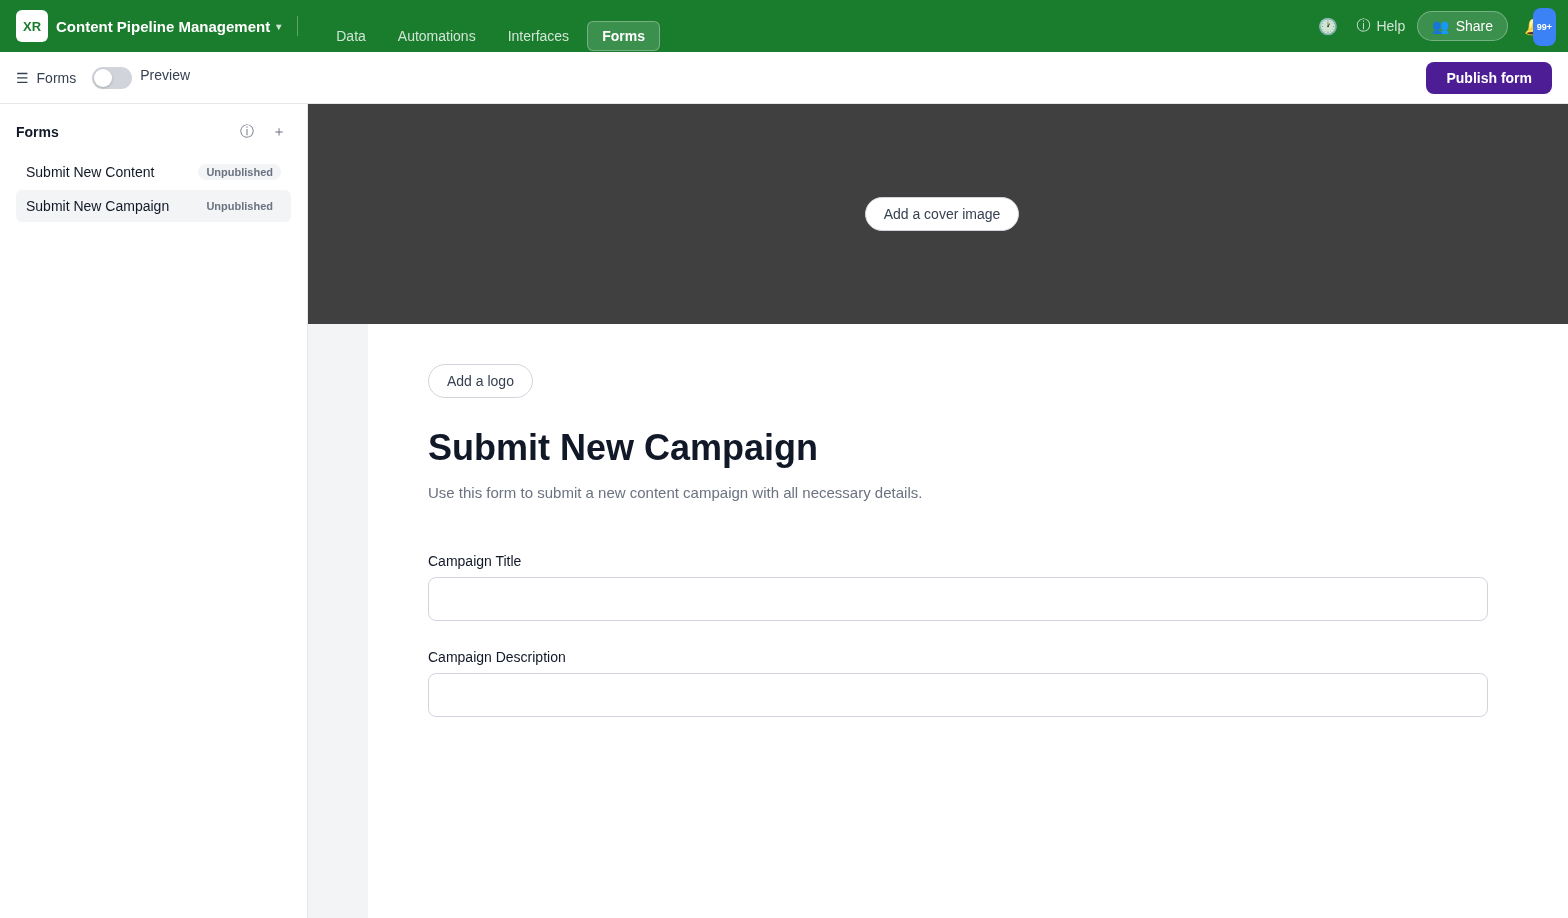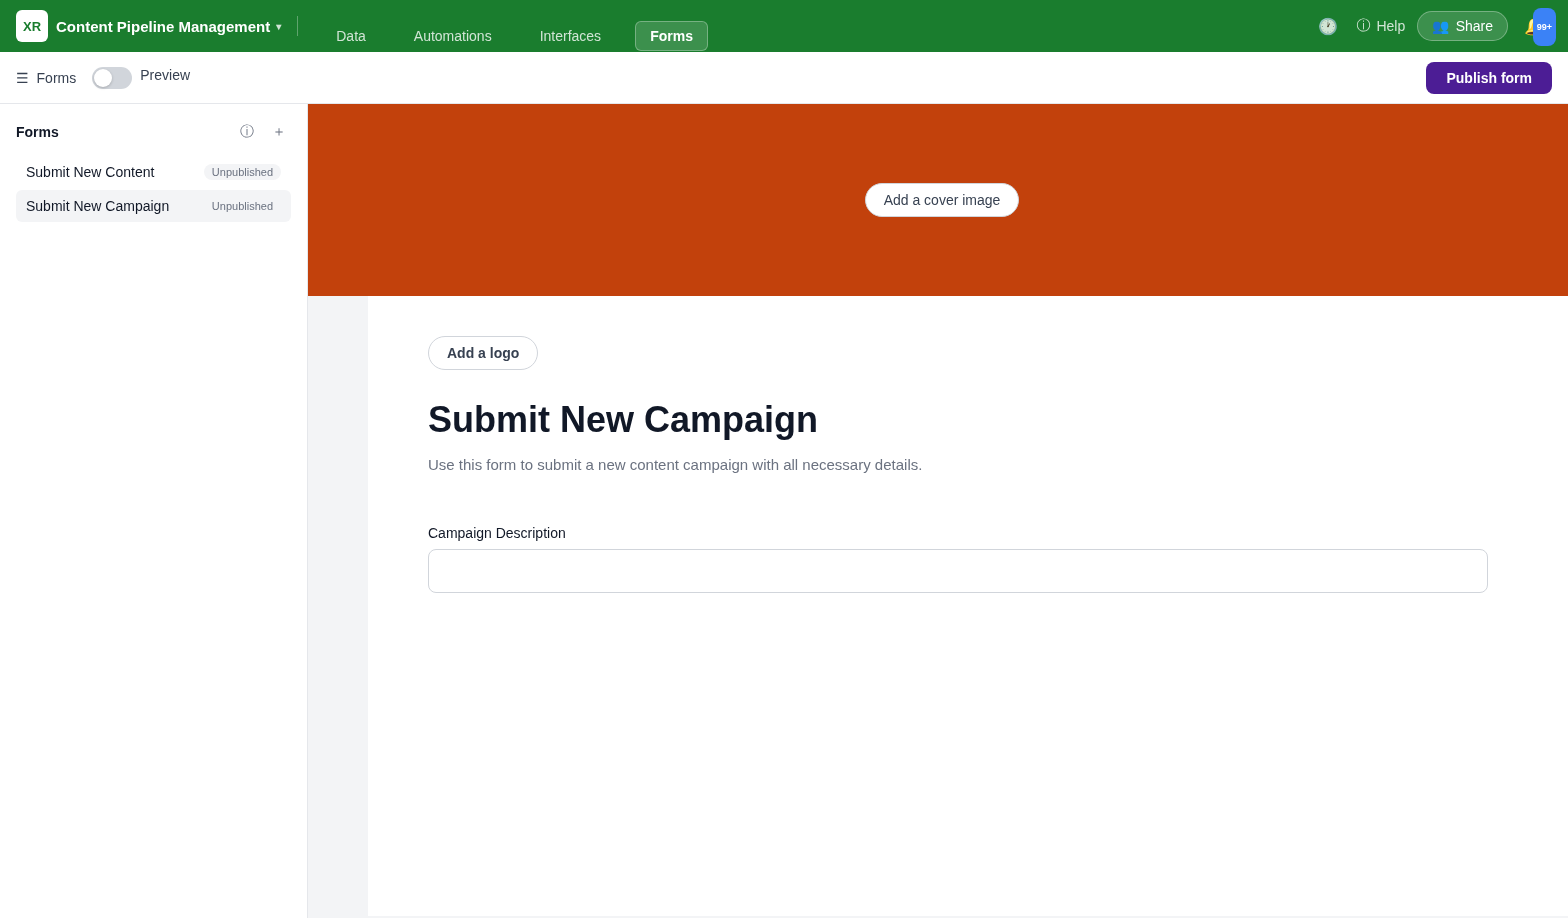--- a/index.html
+++ b/index.html
@@ -14,21 +14,21 @@
       display: flex; align-items: center; justify-content: center;
       width: 32px; height: 32px; background: #fff; border-radius: 6px;
       font-weight: 900; font-size: 13px; color: #1a7d2e; flex-shrink: 0;
     }
     .nav-app-name {
       display: flex; align-items: center; gap: 6px;
       color: #fff; font-weight: 600; font-size: 15px; cursor: pointer;
     }
     .nav-app-name .chevron { font-size: 10px; opacity: 0.8; }
     .nav-divider { width: 1px; height: 20px; background: rgba(255,255,255,0.3); margin: 0 8px; }
-    .nav-links { display: flex; align-items: center; gap: 20px; margin-left: 8px; margin-top: 20px; }
+    .nav-links { display: flex; align-items: center; gap: 4px; margin-left: 8px; margin-top: 20px; }
     .nav-link {
       color: rgba(255,255,255,0.8); padding: 6px 14px; border-radius: 6px;
       cursor: pointer; font-size: 14px; font-weight: 500;
     }
     .nav-link.active { background: rgba(255,255,255,0.15); color: #fff; font-weight: 600; border: 1px solid rgba(255,255,255,0.3); }
     .nav-spacer { flex: 1; }
     .nav-right { display: flex; align-items: center; gap: 12px; }
     .nav-icon-btn {
       color: rgba(255,255,255,0.8); cursor: pointer; width: 32px; height: 32px;
       display: flex; align-items: center; justify-content: center; border-radius: 6px;
@@ -102,47 +102,47 @@
     }
 
     .form-item {
       display: flex; align-items: center; justify-content: space-between;
       padding: 8px 10px; border-radius: 6px; cursor: pointer; margin-bottom: 2px;
     }
     .form-item.active { background: #f3f4f6; }
     .form-item-name { font-size: 14px; color: #111827; }
     .form-badge {
       background: #f3f4f6; color: #6b7280; font-size: 11px;
-      padding: 2px 8px; border-radius: 12px; font-weight: 400;
+      padding: 2px 8px; border-radius: 12px; font-weight: 700;
     }
 
     
     .content-area { flex: 1; overflow-y: auto; background: #f3f4f6; }
 
     
     .cover-area {
-      height: 192px; background: #c2410c; display: flex;
+      height: 220px; background: #404040; display: flex;
       align-items: center; justify-content: center; position: relative; padding-left: 8px;
     }
     .add-cover-btn {
       background: #fff; border: 1px solid #d1d5db; color: #374151;
       padding: 8px 18px; border-radius: 20px; cursor: pointer;
       font-size: 14px; font-weight: 500;
     }
 
     
     .form-card {
       background: #fff; margin: 0 0 0 60px;
       min-height: 620px; padding: 40px 80px 60px 60px;
       position: relative;
     }
     .add-logo-btn {
       background: #fff; border: 1px solid #d1d5db; color: #374151;
       padding: 8px 18px; border-radius: 20px; cursor: pointer;
-      font-size: 14px; font-weight: 700; margin-bottom: 28px; display: inline-block;
+      font-size: 14px; font-weight: 400; margin-bottom: 28px; display: inline-block;
     }
     .form-title {
       font-size: 36px; font-weight: 800; color: #111827;
       margin-bottom: 12px; line-height: 1.2;
     }
     .form-description {
       font-size: 15px; color: #6b7280; margin-bottom: 48px; line-height: 1.6;
     }
 
     .field-group { margin-bottom: 28px; }
@@ -247,20 +247,24 @@
     </div>
 
     <div class="form-card">
 
       <button class="add-logo-btn">Add a logo</button>
 
       <h1 class="form-title">Submit New Campaign</h1>
       <p class="form-description">Use this form to submit a new content campaign with all necessary details.</p>
 
       
+      <div class="field-group">
+        <label class="field-label">Campaign Title</label>
+        <input class="field-input" type="text" style="">
+      </div>
 
       
       <div class="field-group">
         <label class="field-label">Campaign Description</label>
         <input class="field-input" type="text" style="">
       </div>
 
       
 
     </div>

